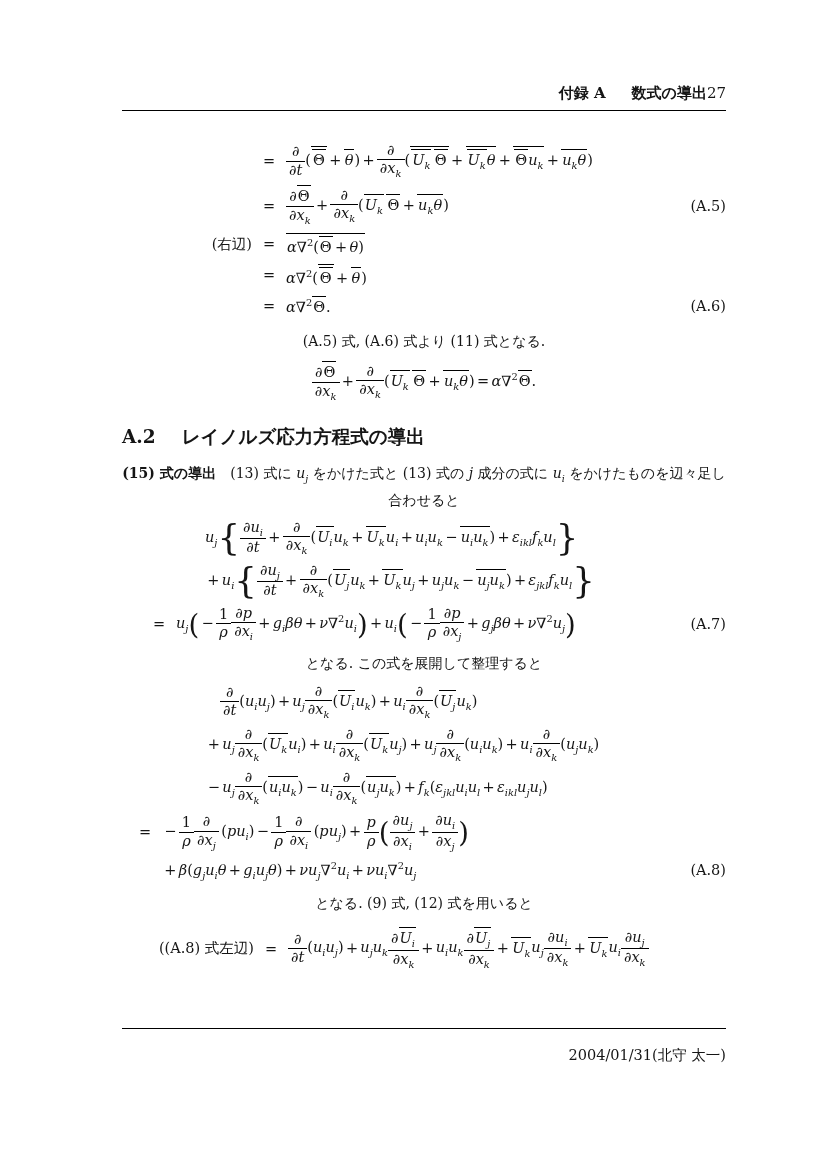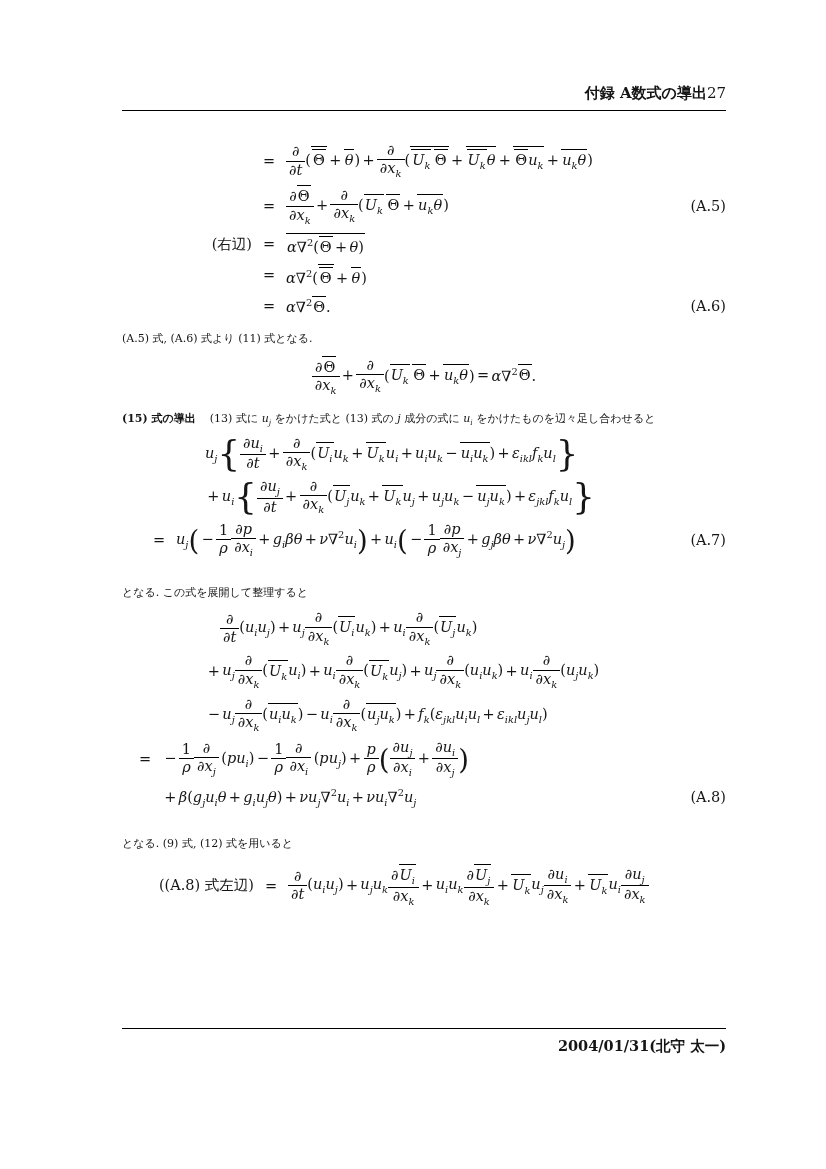--- a/index.html
+++ b/index.html
@@ -9,34 +9,34 @@
     font-family:"DejaVu Serif","Liberation Serif",serif;
   }
   
   .pg-header{
     position:absolute;left:122px;right:100px;top:84px;
     border-bottom:1.5px solid #000;padding-bottom:7px;
     display:flex;justify-content:flex-end;align-items:baseline;
     font-size:15px;
   }
   .h-apx,.h-title{font-weight:bold;}
-  .h-title{}
+  .h-title{margin-left:26px;}
   .h-page{}
   .pg-footer{
     position:absolute;left:122px;right:100px;top:1028px;
-    border-top:1px solid #000;padding-top:8px;
-    text-align:right;font-size:14.5px;font-weight:bold;
+    border-top:1px solid #000;padding-top:17px;
+    text-align:right;font-size:14.5px;
   }
   
   .content{position:absolute;left:122px;right:100px;top:128px;}
-  .para{font-size:11px;line-height:1.85;margin:0;}
+  .para{font-size:14px;line-height:1.85;margin:0;text-align:center;}
   .lead{font-weight:bold;margin-right:14px;margin-top:36px;}
   .sec-head{font-size:18.5px;font-weight:bold;margin:0;}
   .sec-num{margin-right:26px;}
-  .mt4{margin-top:4px}.mt6{margin-top:6px}.mt8{margin-top:24px}.mt10{margin-top:10px}
+  .mt4{margin-top:4px}.mt6{margin-top:6px}.mt8{margin-top:8px}.mt10{margin-top:10px}
   .mt12{margin-top:12px}.mt14{margin-top:14px}.mt22{margin-top:22px}
   
   .eqblock{position:relative;font-size:14.5px;}
   .eqline{position:relative;display:flex;align-items:center;margin:5px 0;min-height:26px;white-space:nowrap;}
   .eqblock.centered .eqline{justify-content:center;}
   .lhs{flex:0 0 auto;text-align:right;}
   .rel{flex:0 0 34px;text-align:center;}
   .rhs{flex:0 0 auto;}
   .tag{position:absolute;right:0;top:50%;transform:translateY(-50%);font-style:normal;margin-left:32px;}
   [data-block="eq-thermal"] .lhs{width:130px;}
@@ -99,20 +99,23 @@
       </div>
 
     <p class="para mt10"><span>(</span><span>A</span><span>.</span><span>5</span><span>)</span><span> </span><span>式</span><span>,</span><span> </span><span>(</span><span>A</span><span>.</span><span>6</span><span>)</span><span> </span><span>式</span><span>よ</span><span>り</span><span> </span><span>(</span><span>1</span><span>1</span><span>)</span><span> </span><span>式</span><span>と</span><span>な</span><span>る</span><span>.</span></p>
 
     <div class="eqblock mt6 centered" data-block="eq-11">
         <div class="eqline">
           <span class="rhs"><span class="fr"><span class="nu"><span>∂</span><span class="ol"><span>Θ</span></span></span><span class="de"><span>∂</span><span class="it">x</span><sub><span class="it">k</span></sub></span></span><span class="op">+</span><span class="fr"><span class="nu"><span>∂</span></span><span class="de"><span>∂</span><span class="it">x</span><sub><span class="it">k</span></sub></span></span><span>(</span><span class="ol"><span class="it">U</span><sub><span class="it">k</span></sub></span><span class="hsp" style="width: 0.17em;"></span><span class="ol"><span>Θ</span></span><span class="op">+</span><span class="ol"><span class="it">u</span><sub><span class="it">k</span></sub><span class="it">θ</span></span><span>)</span><span class="op">=</span><span class="it">α</span><span>∇</span><sup><span>2</span></sup><span class="ol"><span>Θ</span></span><span>.</span></span>
         </div>
       </div>
 
+    <h2 class="sec-head mt22">
+      <span class="sec-num">A.2</span><span>レイノルズ応力方程式の導出</span>
+    </h2>
 
     <p class="para mt12">
       <span class="lead">(15) 式の導出</span><span><span>(</span><span>1</span><span>3</span><span>)</span><span> </span><span>式</span><span>に</span><span> </span><span><span class="it">u</span><sub><span class="it">j</span></sub></span><span> </span><span>を</span><span>か</span><span>け</span><span>た</span><span>式</span><span>と</span><span> </span><span>(</span><span>1</span><span>3</span><span>)</span><span> </span><span>式</span><span>の</span><span> </span><span><span class="it">j</span></span><span> </span><span>成</span><span>分</span><span>の</span><span>式</span><span>に</span><span> </span><span><span class="it">u</span><sub><span class="it">i</span></sub></span><span> </span><span>を</span><span>か</span><span>け</span><span>た</span><span>も</span><span>の</span><span>を</span><span>辺</span><span>々</span><span>足</span><span>し</span><span>合</span><span>わ</span><span>せ</span><span>る</span><span>と</span></span>
     </p>
 
     <div class="eqblock mt4" data-block="eq-a7">
         <div class="eqline">
           <span class="lhs"></span>
           <span class="rel"></span>
           <span class="rhs"><span class="hsp" style="width: 1em;"></span><span class="hsp" style="width: 1em;"></span><span class="it">u</span><sub><span class="it">j</span></sub><span class="bgb">{</span><span class="fr"><span class="nu"><span>∂</span><span class="it">u</span><sub><span class="it">i</span></sub></span><span class="de"><span>∂</span><span class="it">t</span></span></span><span class="op">+</span><span class="fr"><span class="nu"><span>∂</span></span><span class="de"><span>∂</span><span class="it">x</span><sub><span class="it">k</span></sub></span></span><span>(</span><span class="ol"><span class="it">U</span><sub><span class="it">i</span></sub></span><span class="it">u</span><sub><span class="it">k</span></sub><span class="op">+</span><span class="ol"><span class="it">U</span><sub><span class="it">k</span></sub></span><span class="it">u</span><sub><span class="it">i</span></sub><span class="op">+</span><span class="it">u</span><sub><span class="it">i</span></sub><span class="it">u</span><sub><span class="it">k</span></sub><span class="op">−</span><span class="ol"><span class="it">u</span><sub><span class="it">i</span></sub><span class="it">u</span><sub><span class="it">k</span></sub></span><span>)</span><span class="op">+</span><span class="it">ε</span><sub><span class="it">i</span><span class="it">k</span><span class="it">l</span></sub><span class="it">f</span><sub><span class="it">k</span></sub><span class="it">u</span><sub><span class="it">l</span></sub><span class="bgb">}</span></span>

